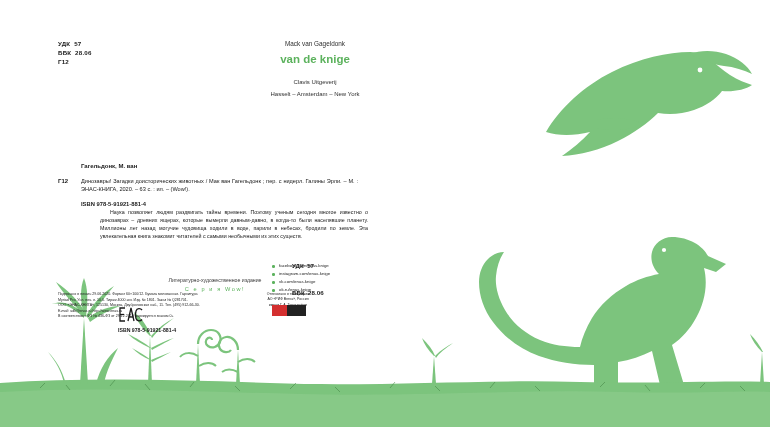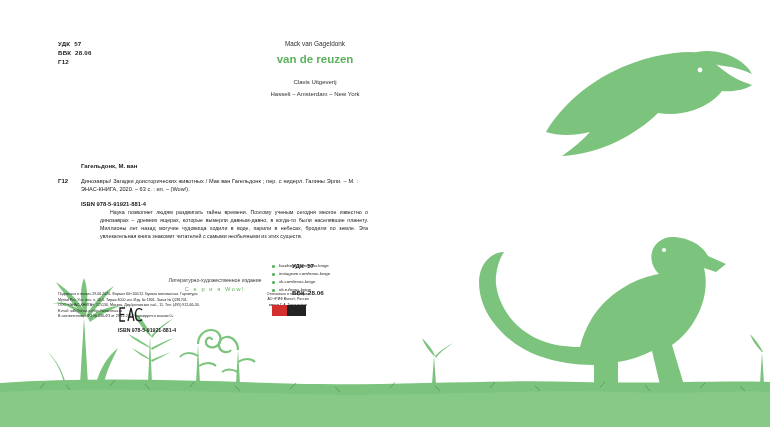--- a/index.html
+++ b/index.html
@@ -354,21 +354,21 @@
 
   <div class="codes-top">
     <div>УДК  57</div>
     <div>ББК  28.06</div>
     <div>Г12</div>
   </div>
 
   <div class="title-block">
     <div class="author-top">Mack van Gageldonk</div>
     <div class="book-title">
-      <div>van de reuzen</div>
+      <div>van de knige</div>
     </div>
     <div class="publisher">
       <div class="pub-name">Clavis Uitgeverij</div>
       <div>Hasselt – Amsterdam – New York</div>
     </div>
   </div>
 
   <div class="cip">
     <div class="cip-author">Гагельдонк, М. ван</div>
     <div class="cip-row">

